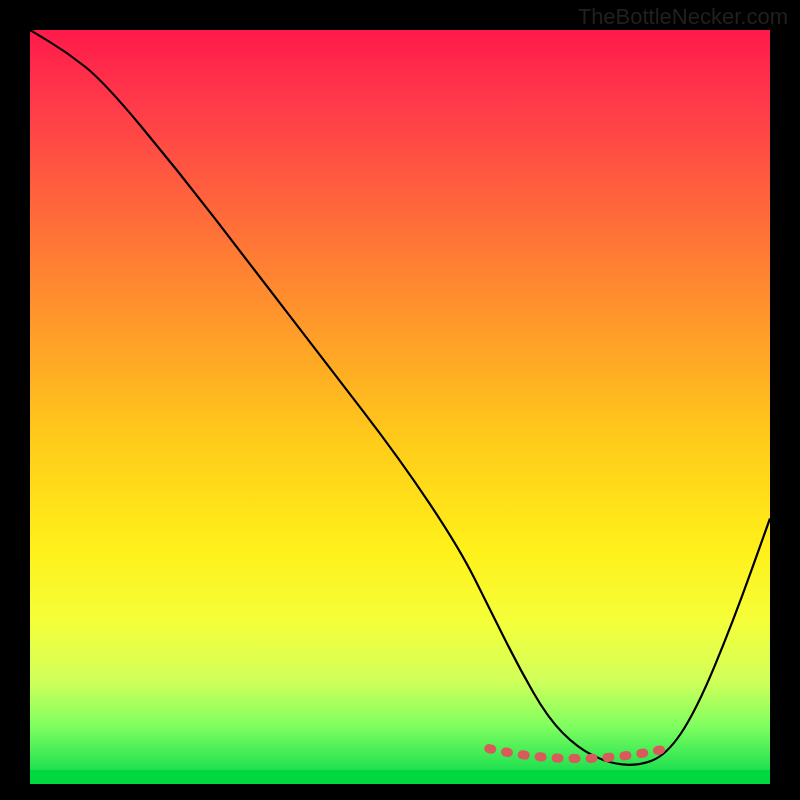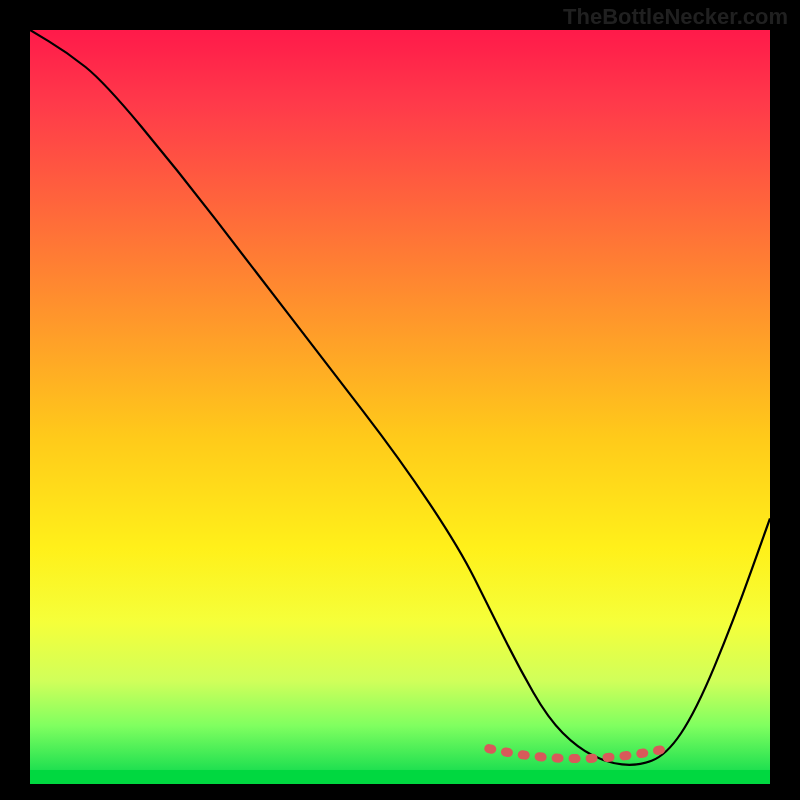--- a/index.html
+++ b/index.html
@@ -9,21 +9,21 @@
     background: #000;
     position: relative;
     font-family: Arial, sans-serif;
   }
   .watermark {
     position: absolute;
     top: 4px;
     right: 12px;
     color: #202020;
     font-size: 22px;
-    font-weight: bold;
+    font-weight: normal;
     z-index: 10;
     font-family: Arial, sans-serif;
   }
   .chart-container {
     position: absolute;
     top: 30px;
     left: 30px;
     width: 740px;
     height: 754px;
   }

